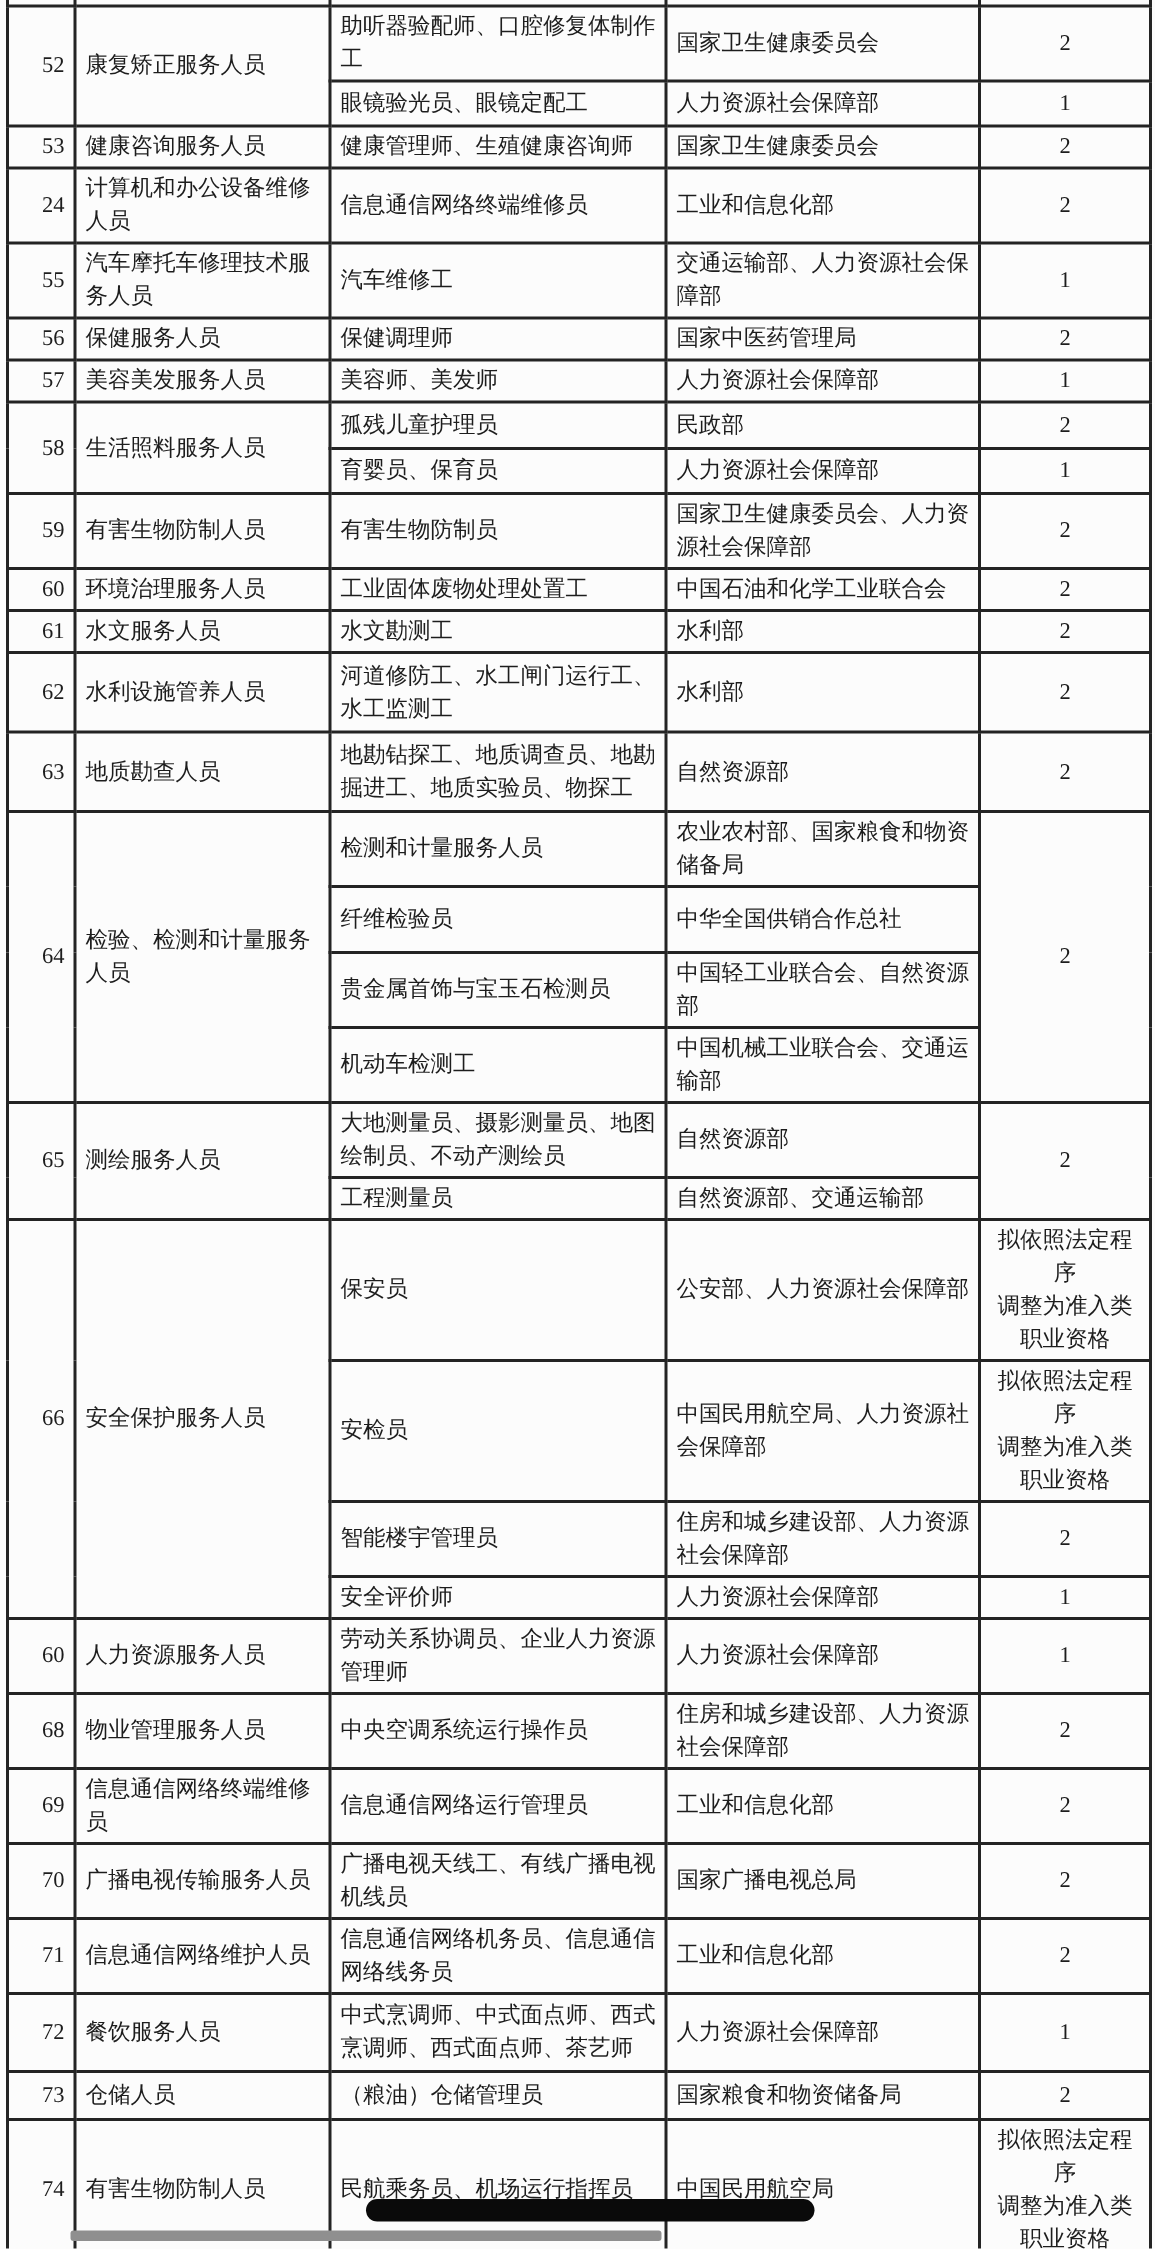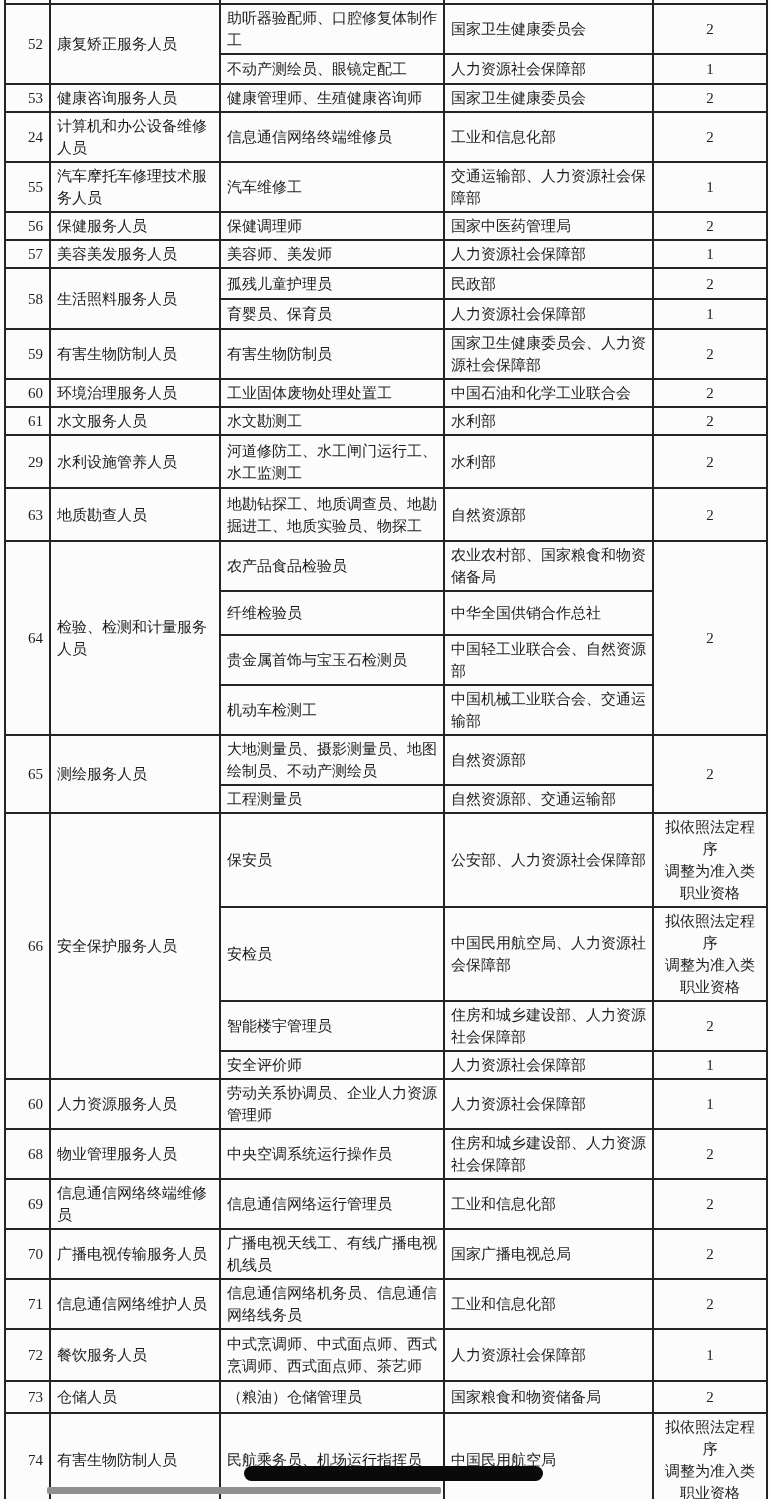--- a/index.html
+++ b/index.html
@@ -93,21 +93,21 @@
     </tr>
 
     <tr style="height:44px">
       <td class="num" rowspan="2">52</td>
       <td class="cat" rowspan="2">康复矫正服务人员</td>
       <td class="occ">助听器验配师、口腔修复体制作工</td>
       <td class="dept">国家卫生健康委员会</td>
       <td class="level">2</td>
     </tr>
     <tr style="height:30px">
-      <td class="occ">不动产测绘员、眼镜定配工</td>
+      <td class="occ">眼镜验光员、眼镜定配工</td>
       <td class="dept">人力资源社会保障部</td>
       <td class="level">1</td>
     </tr>
 
     <tr style="height:27px">
       <td class="num">53</td>
       <td class="cat">健康咨询服务人员</td>
       <td class="occ">健康管理师、生殖健康咨询师</td>
       <td class="dept">国家卫生健康委员会</td>
       <td class="level">2</td>
@@ -176,39 +176,39 @@
 
     <tr style="height:25px">
       <td class="num">61</td>
       <td class="cat">水文服务人员</td>
       <td class="occ">水文勘测工</td>
       <td class="dept">水利部</td>
       <td class="level">2</td>
     </tr>
 
     <tr style="height:53px">
-      <td class="num">29</td>
+      <td class="num">62</td>
       <td class="cat">水利设施管养人员</td>
       <td class="occ">河道修防工、水工闸门运行工、水工监测工</td>
       <td class="dept">水利部</td>
       <td class="level">2</td>
     </tr>
 
     <tr style="height:53px">
       <td class="num">63</td>
       <td class="cat">地质勘查人员</td>
       <td class="occ">地勘钻探工、地质调查员、地勘掘进工、地质实验员、物探工</td>
       <td class="dept">自然资源部</td>
       <td class="level">2</td>
     </tr>
 
     <tr style="height:42px">
       <td class="num" rowspan="4">64</td>
       <td class="cat" rowspan="4">检验、检测和计量服务人员</td>
-      <td class="occ">农产品食品检验员</td>
+      <td class="occ">检测和计量服务人员</td>
       <td class="dept">农业农村部、国家粮食和物资储备局</td>
       <td class="level" rowspan="4">2</td>
     </tr>
     <tr style="height:44px">
       <td class="occ">纤维检验员</td>
       <td class="dept">中华全国供销合作总社</td>
     </tr>
     <tr style="height:43px">
       <td class="occ">贵金属首饰与宝玉石检测员</td>
       <td class="dept">中国轻工业联合会、自然资源部</td>

